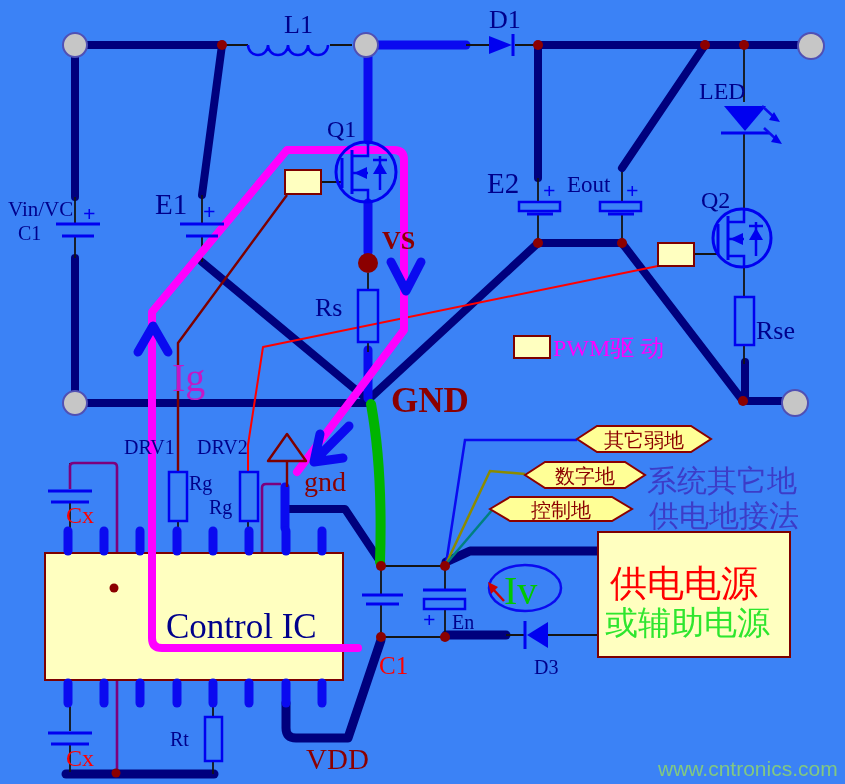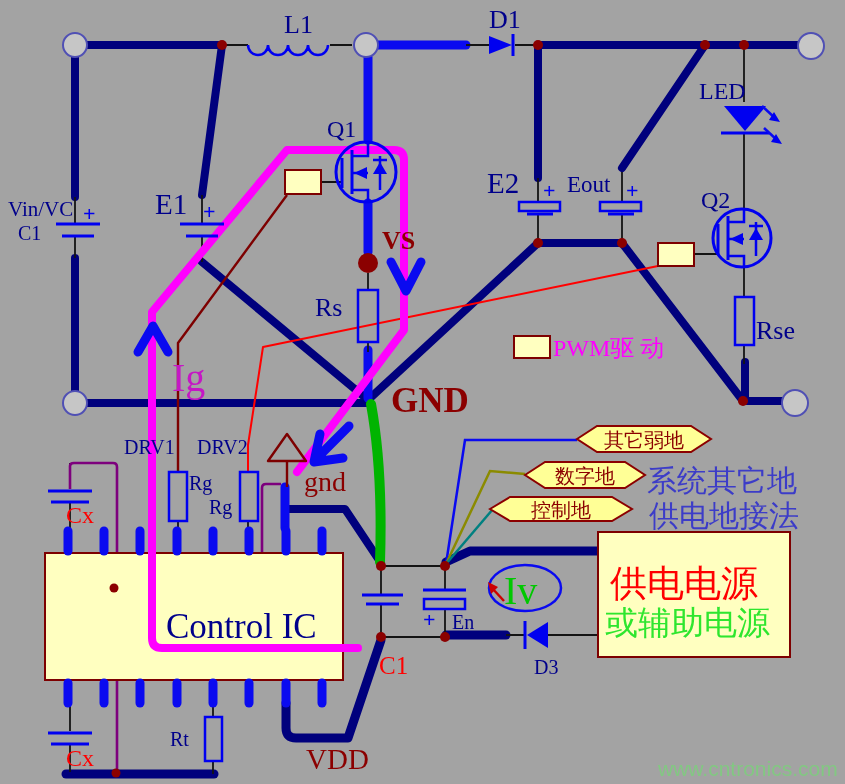--- a/index.html
+++ b/index.html
@@ -1,16 +1,16 @@
 <!DOCTYPE html>
 <html><head>
 <meta charset="utf-8">
 <style>
   html,body{margin:0;padding:0;background:#ffffff;}
-  #stage{position:relative;width:845px;height:784px;background:#a3a3a3;overflow:hidden;
+  #stage{position:relative;width:845px;height:784px;background:#3b82f6;overflow:hidden;
          font-family:"Liberation Serif",serif;}
   svg{position:absolute;left:0;top:0;}
   
   .wN{stroke:#00007d;stroke-width:8;fill:none;stroke-linecap:round;stroke-linejoin:round}
   .wN9{stroke:#00007d;stroke-width:9;fill:none;stroke-linecap:round;stroke-linejoin:round}
   .wB{stroke:#0a0af0;stroke-width:9;fill:none;stroke-linecap:round;stroke-linejoin:round}
   .tk{stroke:#141414;stroke-width:1.8;fill:none}
   .sym{stroke:#0000f0;stroke-width:2.5;fill:none}
   .sym3{stroke:#0000f0;stroke-width:3;fill:none}
   .fillB{fill:#0000f0;stroke:none}

